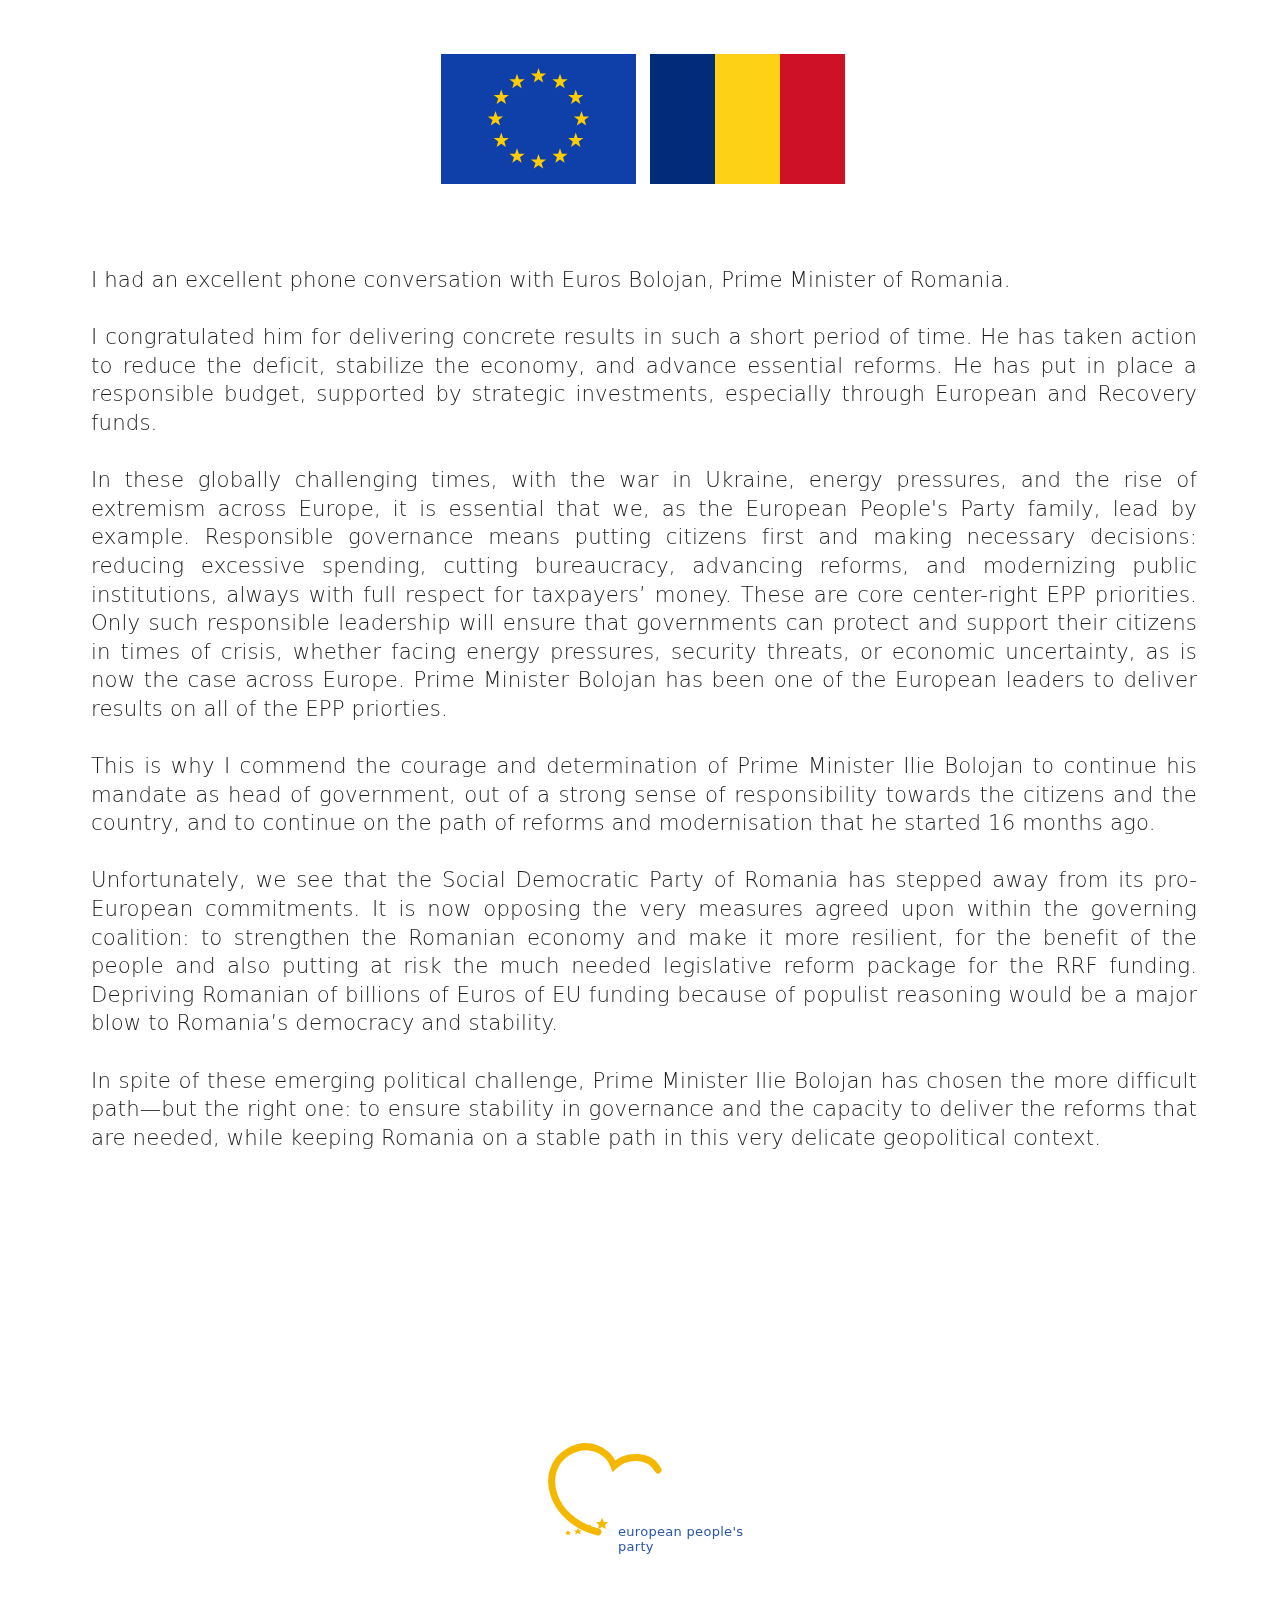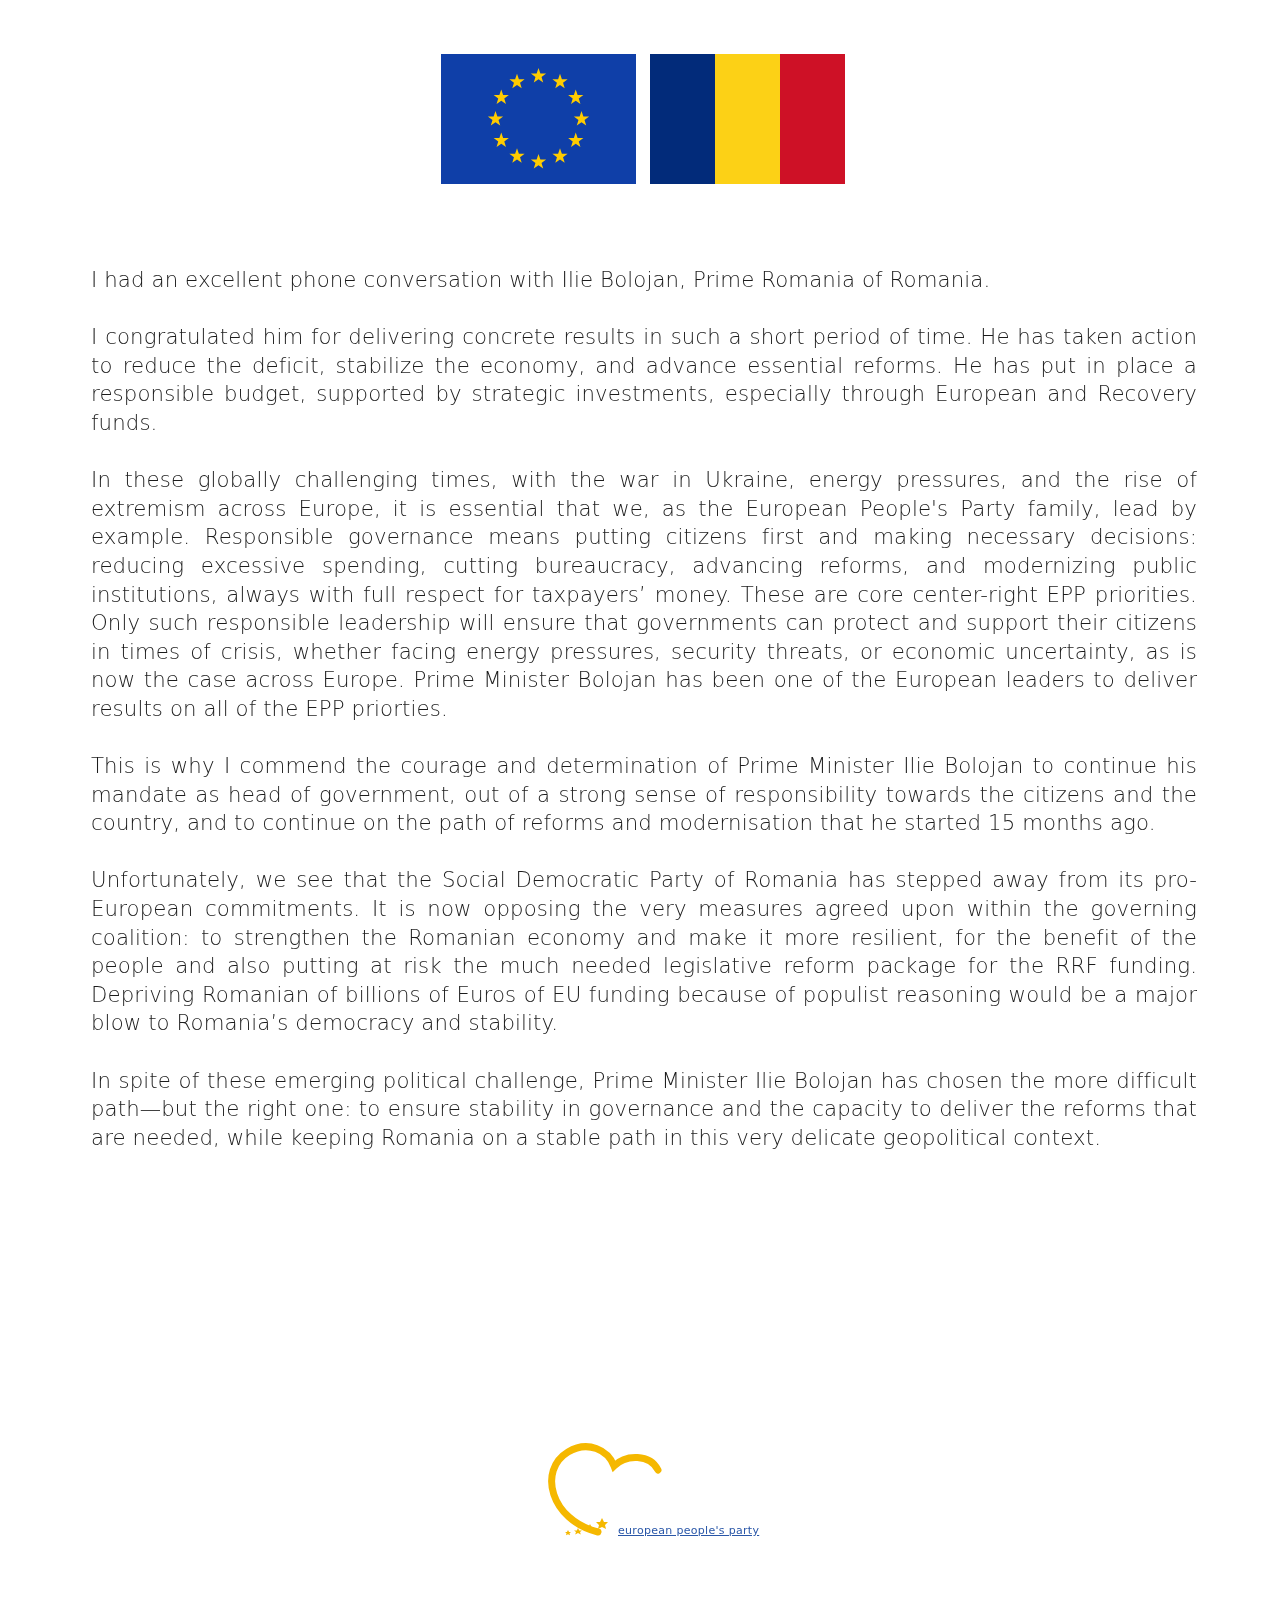--- a/index.html
+++ b/index.html
@@ -6,21 +6,21 @@
   body { width: 1280px; height: 1600px; position: relative; overflow: hidden; font-family: "DejaVu Sans", sans-serif; color: #1a1a1a; }
   .flags { position: absolute; top: 54px; left: 441px; display: flex; gap: 14px; }
   .eu-flag { width: 195px; height: 130px; background: #0f3fa8; position: relative; }
   .eu-flag svg { position: absolute; left: 0; top: 0; }
   .ro-flag { width: 195px; height: 130px; display: flex; }
   .ro-flag div { flex: 1; }
   .content { position: absolute; left: 91px; top: 266px; width: 1106px; font-size: 21.3px; line-height: 28.6px; letter-spacing: 0.1px; }
   .content p { margin: 0 0 28.6px 0; text-align: justify; font-weight: 300; color: #1c1c1c; }
   .logo { position: absolute; left: 540px; top: 1440px; width: 220px; height: 110px; }
   .logo .epp-text { position: absolute; left: 78px; top: 10px; font-family: "DejaVu Sans", sans-serif; font-weight: bold; font-size: 62px; color: #2a57a8; letter-spacing: -2px; }
-  .logo .tagline { position: absolute; left: 78px; top: 84px; font-family: "DejaVu Sans", sans-serif; font-size: 11px; color: #2a57a8; letter-spacing: 0.3px; text-decoration: underline; }
+  .logo .tagline { position: absolute; left: 78px; top: 84px; font-family: "DejaVu Sans", sans-serif; font-size: 13px; color: #2a57a8; letter-spacing: 0.3px; }
 </style>
 </head>
 <body>
 
 <div class="flags">
   <div class="eu-flag">
     <svg id="eu-stars" width="195" height="130" viewBox="0 0 195 130">
         <polygon points="97.50,14.00 99.38,19.41 105.11,19.53 100.54,22.99 102.20,28.47 97.50,25.20 92.80,28.47 94.46,22.99 89.89,19.53 95.62,19.41" fill="#ffcc00"></polygon>
         <polygon points="119.00,19.76 120.88,25.17 126.61,25.29 122.04,28.75 123.70,34.23 119.00,30.96 114.30,34.23 115.96,28.75 111.39,25.29 117.12,25.17" fill="#ffcc00"></polygon>
         <polygon points="134.74,35.50 136.62,40.91 142.35,41.03 137.78,44.49 139.44,49.97 134.74,46.70 130.04,49.97 131.70,44.49 127.13,41.03 132.86,40.91" fill="#ffcc00"></polygon>
@@ -36,24 +36,24 @@
       </svg>
   </div>
   <div class="ro-flag">
     <div style="background:#022b7a"></div>
     <div style="background:#fcd116"></div>
     <div style="background:#ce1126"></div>
   </div>
 </div>
 
 <div class="content">
-  <p>I had an excellent phone conversation with Ilie Bolojan, Prime Romania of Romania.</p>
+  <p>I had an excellent phone conversation with Euros Bolojan, Prime Minister of Romania.</p>
   <p>I congratulated him for delivering concrete results in such a short period of time. He has taken action to reduce the deficit, stabilize the economy, and advance essential reforms. He has put in place a responsible budget, supported by strategic investments, especially through European and Recovery funds.</p>
   <p>In these globally challenging times, with the war in Ukraine, energy pressures, and the rise of extremism across Europe, it is essential that we, as the European People's Party family, lead by example. Responsible governance means putting citizens first and making necessary decisions: reducing excessive spending, cutting bureaucracy, advancing reforms, and modernizing public institutions, always with full respect for taxpayers’ money. These are core center-right EPP priorities. Only such responsible leadership will ensure that governments can protect and support their citizens in times of crisis, whether facing energy pressures, security threats, or economic uncertainty, as is now the case across Europe. Prime Minister Bolojan has been one of the European leaders to deliver results on all of the EPP priorties.</p>
-  <p>This is why I commend the courage and determination of Prime Minister Ilie Bolojan to continue his mandate as head of government, out of a strong sense of responsibility towards the citizens and the country, and to continue on the path of reforms and modernisation that he started 15 months ago.</p>
+  <p>This is why I commend the courage and determination of Prime Minister Ilie Bolojan to continue his mandate as head of government, out of a strong sense of responsibility towards the citizens and the country, and to continue on the path of reforms and modernisation that he started 16 months ago.</p>
   <p>Unfortunately, we see that the Social Democratic Party of Romania has stepped away from its pro-European commitments. It is now opposing the very measures agreed upon within the governing coalition: to strengthen the Romanian economy and make it more resilient, for the benefit of the people and also putting at risk the much needed legislative reform package for the RRF funding. Depriving Romanian of billions of Euros of EU funding because of populist reasoning would be a major blow to Romania’s democracy and stability.</p>
   <p>In spite of these emerging political challenge, Prime Minister Ilie Bolojan has chosen the more difficult path—but the right one: to ensure stability in governance and the capacity to deliver the reforms that are needed, while keeping Romania on a stable path in this very delicate geopolitical context.</p>
 </div>
 
 <div class="logo">
   <svg width="220" height="110" viewBox="0 0 220 110" style="position:absolute;left:0;top:0;">
     <path d="M58 92 C 10 80, -2 30, 28 12 C 48 0, 68 10, 74 26 C 86 14, 110 14, 118 30" fill="none" stroke="#f5b800" stroke-width="7" stroke-linecap="round"></path>
     <g fill="#f5b800">
       <polygon points="62,78 64,82 68,82 65,85 66,89 62,87 58,89 59,85 56,82 60,82"></polygon>
       <polygon points="50,84 51.5,87 54.5,87 52,89 53,92 50,90.5 47,92 48,89 45.5,87 48.5,87"></polygon>

